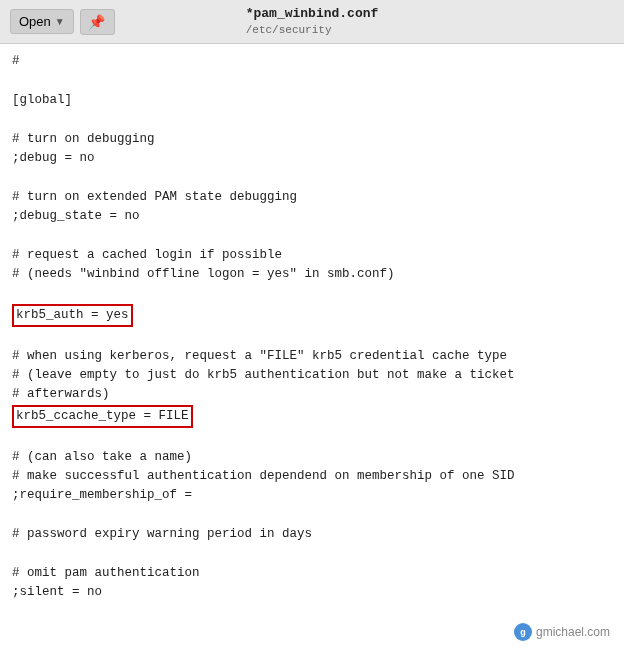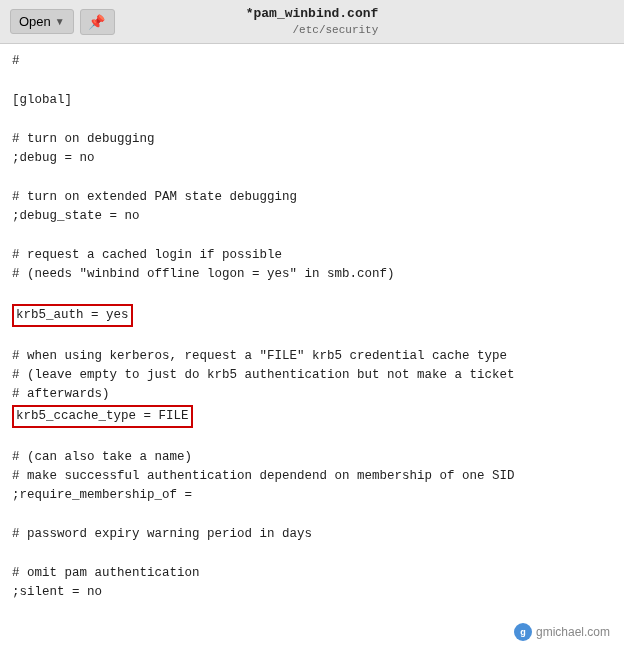--- a/index.html
+++ b/index.html
@@ -45,21 +45,21 @@
       cursor: pointer;
       font-size: 14px;
       display: flex;
       align-items: center;
       justify-content: center;
     }
     .title-center {
       position: absolute;
       left: 50%;
       transform: translateX(-50%);
-      text-align: right;
+      text-align: left;
       line-height: 1.3;
     }
     .title-filename {
       font-size: 13px;
       font-weight: bold;
       color: #222;
     }
     .title-path {
       font-size: 11px;
       color: #666;

